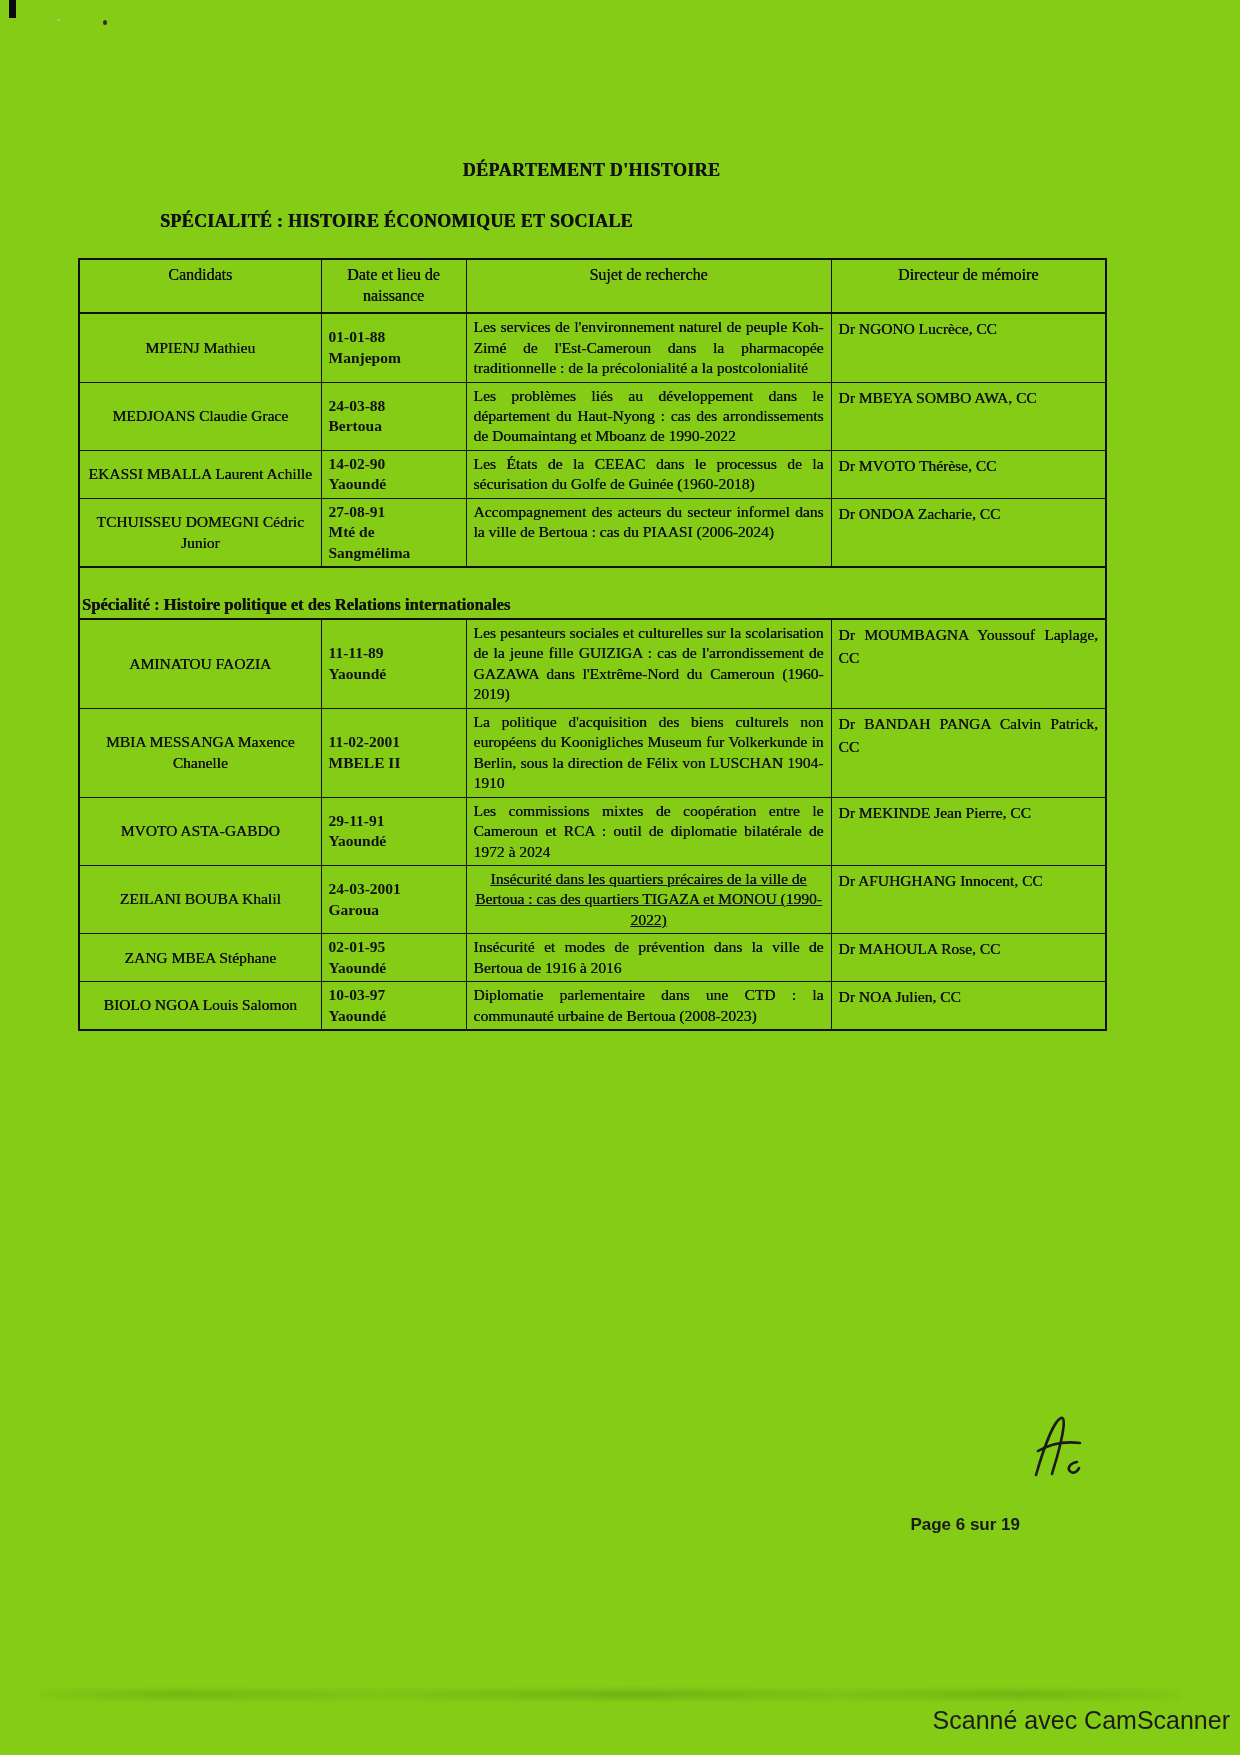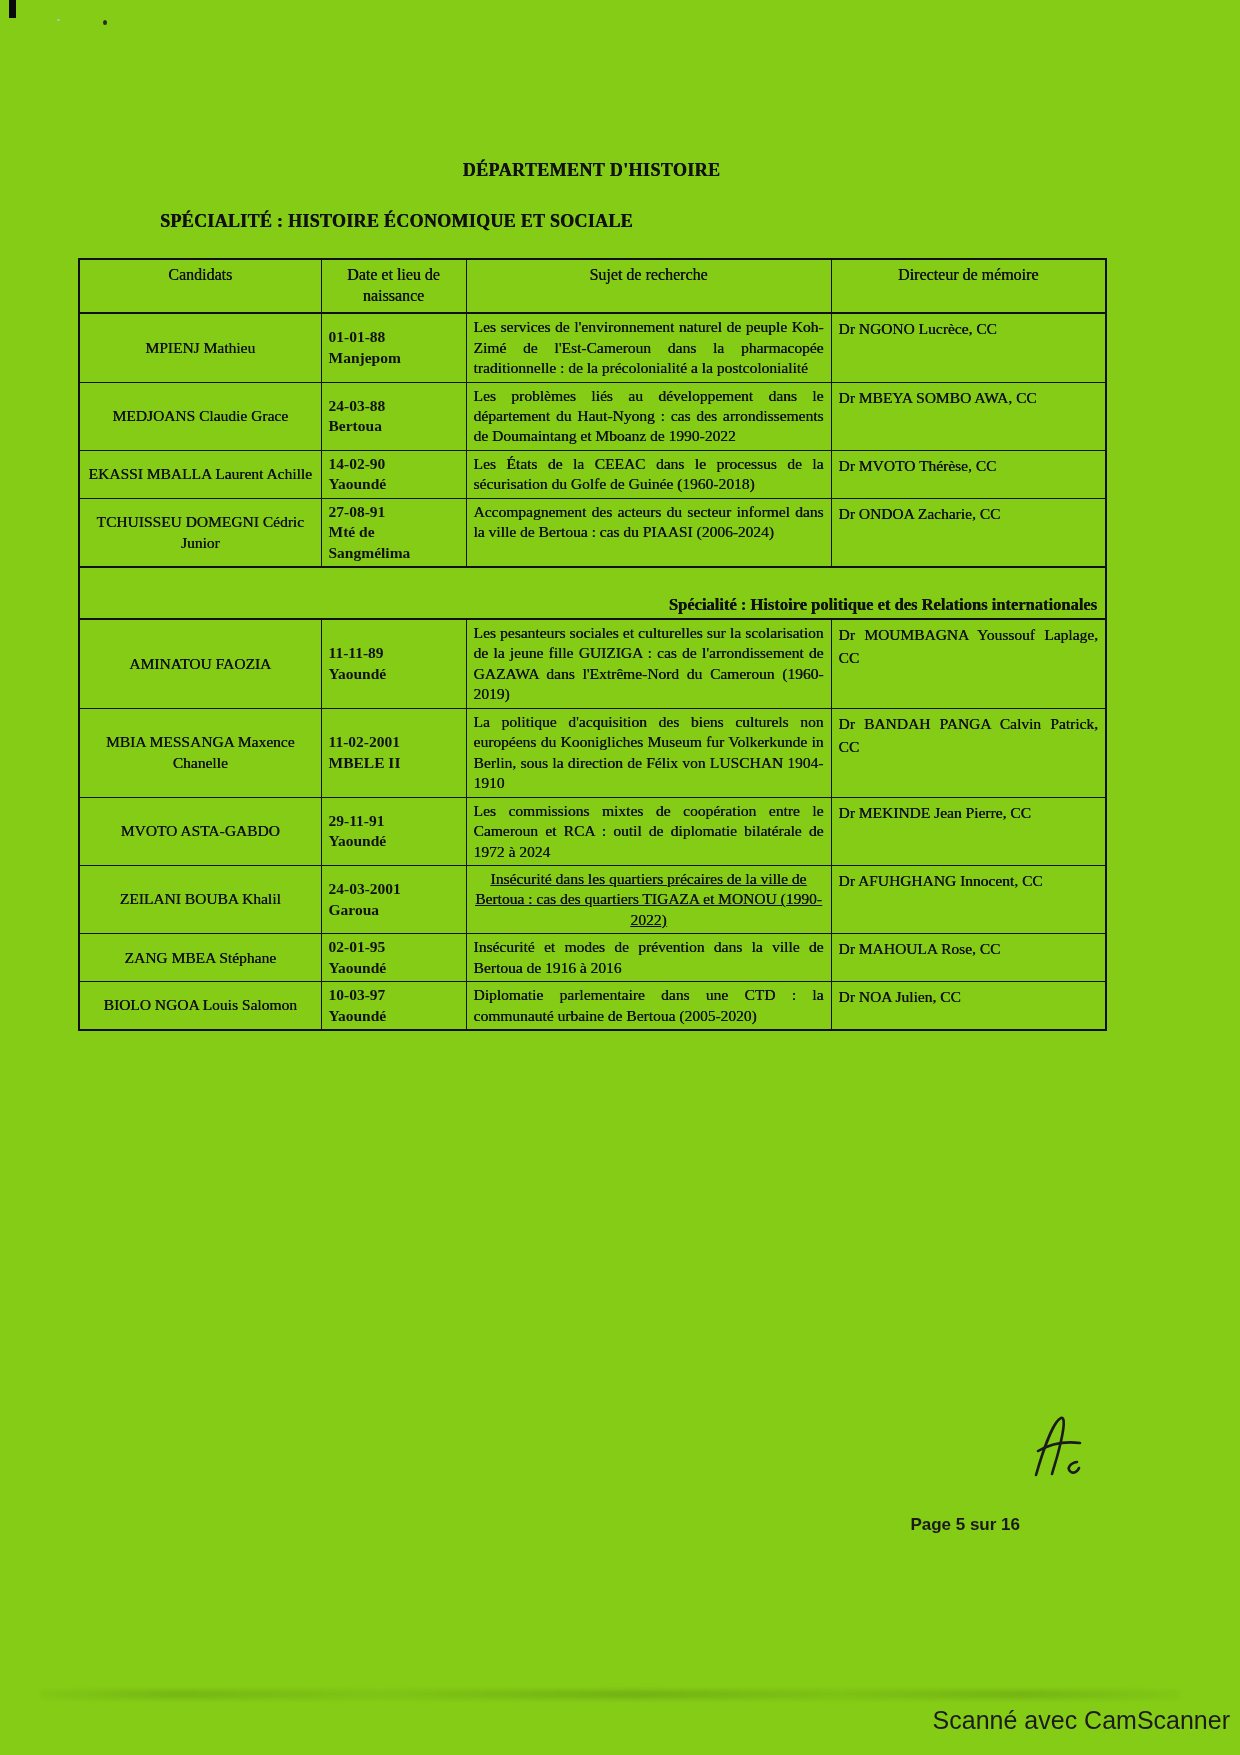--- a/index.html
+++ b/index.html
@@ -54,22 +54,22 @@
     padding:4px 8px 6px;text-shadow:.3px 0 0 currentColor;
   }
   td.subject-cell.center{text-align:center;text-decoration:underline;}
   td.director-cell{
     vertical-align:top;text-align:justify;text-justify:inter-word;
     padding:4px 8px;line-height:1.5;text-shadow:.3px 0 0 currentColor;
   }
   tr.section-row td{
     border-left:2.4px solid #101010;border-right:2.4px solid #101010;
     border-top:2.2px solid #101010;border-bottom:2.2px solid #101010;
-    text-align:right;font-weight:700;font-size:16.5px;
-    padding:26px 8px 2px;
+    text-align:left;font-weight:700;font-size:16.5px;
+    padding:26px 2px 2px;
     text-shadow:.35px 0 0 currentColor;
   }
   .page-label{
     position:absolute;right:220px;top:1515px;
     font-family:"Liberation Sans","DejaVu Sans",sans-serif;
     font-size:17px;font-weight:700;color:#1a1a1a;
   }
   .signature{position:absolute;left:1030px;top:1413px;width:58px;height:66px;}
   .watermark{
     position:absolute;right:10px;top:1706px;
@@ -190,33 +190,33 @@
           </td>
           <td class="subject-cell">Insécurité et modes de prévention dans la ville de Bertoua de 1916 à 2016</td>
           <td class="director-cell">Dr MAHOULA Rose, CC</td>
         </tr>
         <tr>
           <td class="candidate-cell">BIOLO NGOA Louis Salomon</td>
           <td class="birth-cell">
             <div>10-03-97</div>
             <div>Yaoundé</div>
           </td>
-          <td class="subject-cell">Diplomatie parlementaire dans une CTD : la communauté urbaine de Bertoua (2005-2020)</td>
+          <td class="subject-cell">Diplomatie parlementaire dans une CTD : la communauté urbaine de Bertoua (2008-2023)</td>
           <td class="director-cell">Dr NOA Julien, CC</td>
         </tr>
       </tbody>
   </table>
 
   <svg class="signature" viewBox="0 0 58 66">
     <g fill="none" stroke="#1b1b1b" stroke-width="2.6" stroke-linecap="round">
       <path d="M6,62 C14,34 24,8 31,5 C37,3 32,26 27,44 C25,51 23,57 22,61"></path>
       <path d="M8,38 C20,31 34,28 50,30"></path>
       <path d="M47,49 c-7,1 -11,7 -6,10 c3,2 7,-1 8,-4"></path>
     </g>
   </svg>
 
-  <div class="page-label">Page 5 sur 16</div>
+  <div class="page-label">Page 6 sur 19</div>
 
   <div class="smudge"></div>
 
   <div class="watermark">Scanné avec CamScanner</div>
 
 </div>
 
 </body></html>

